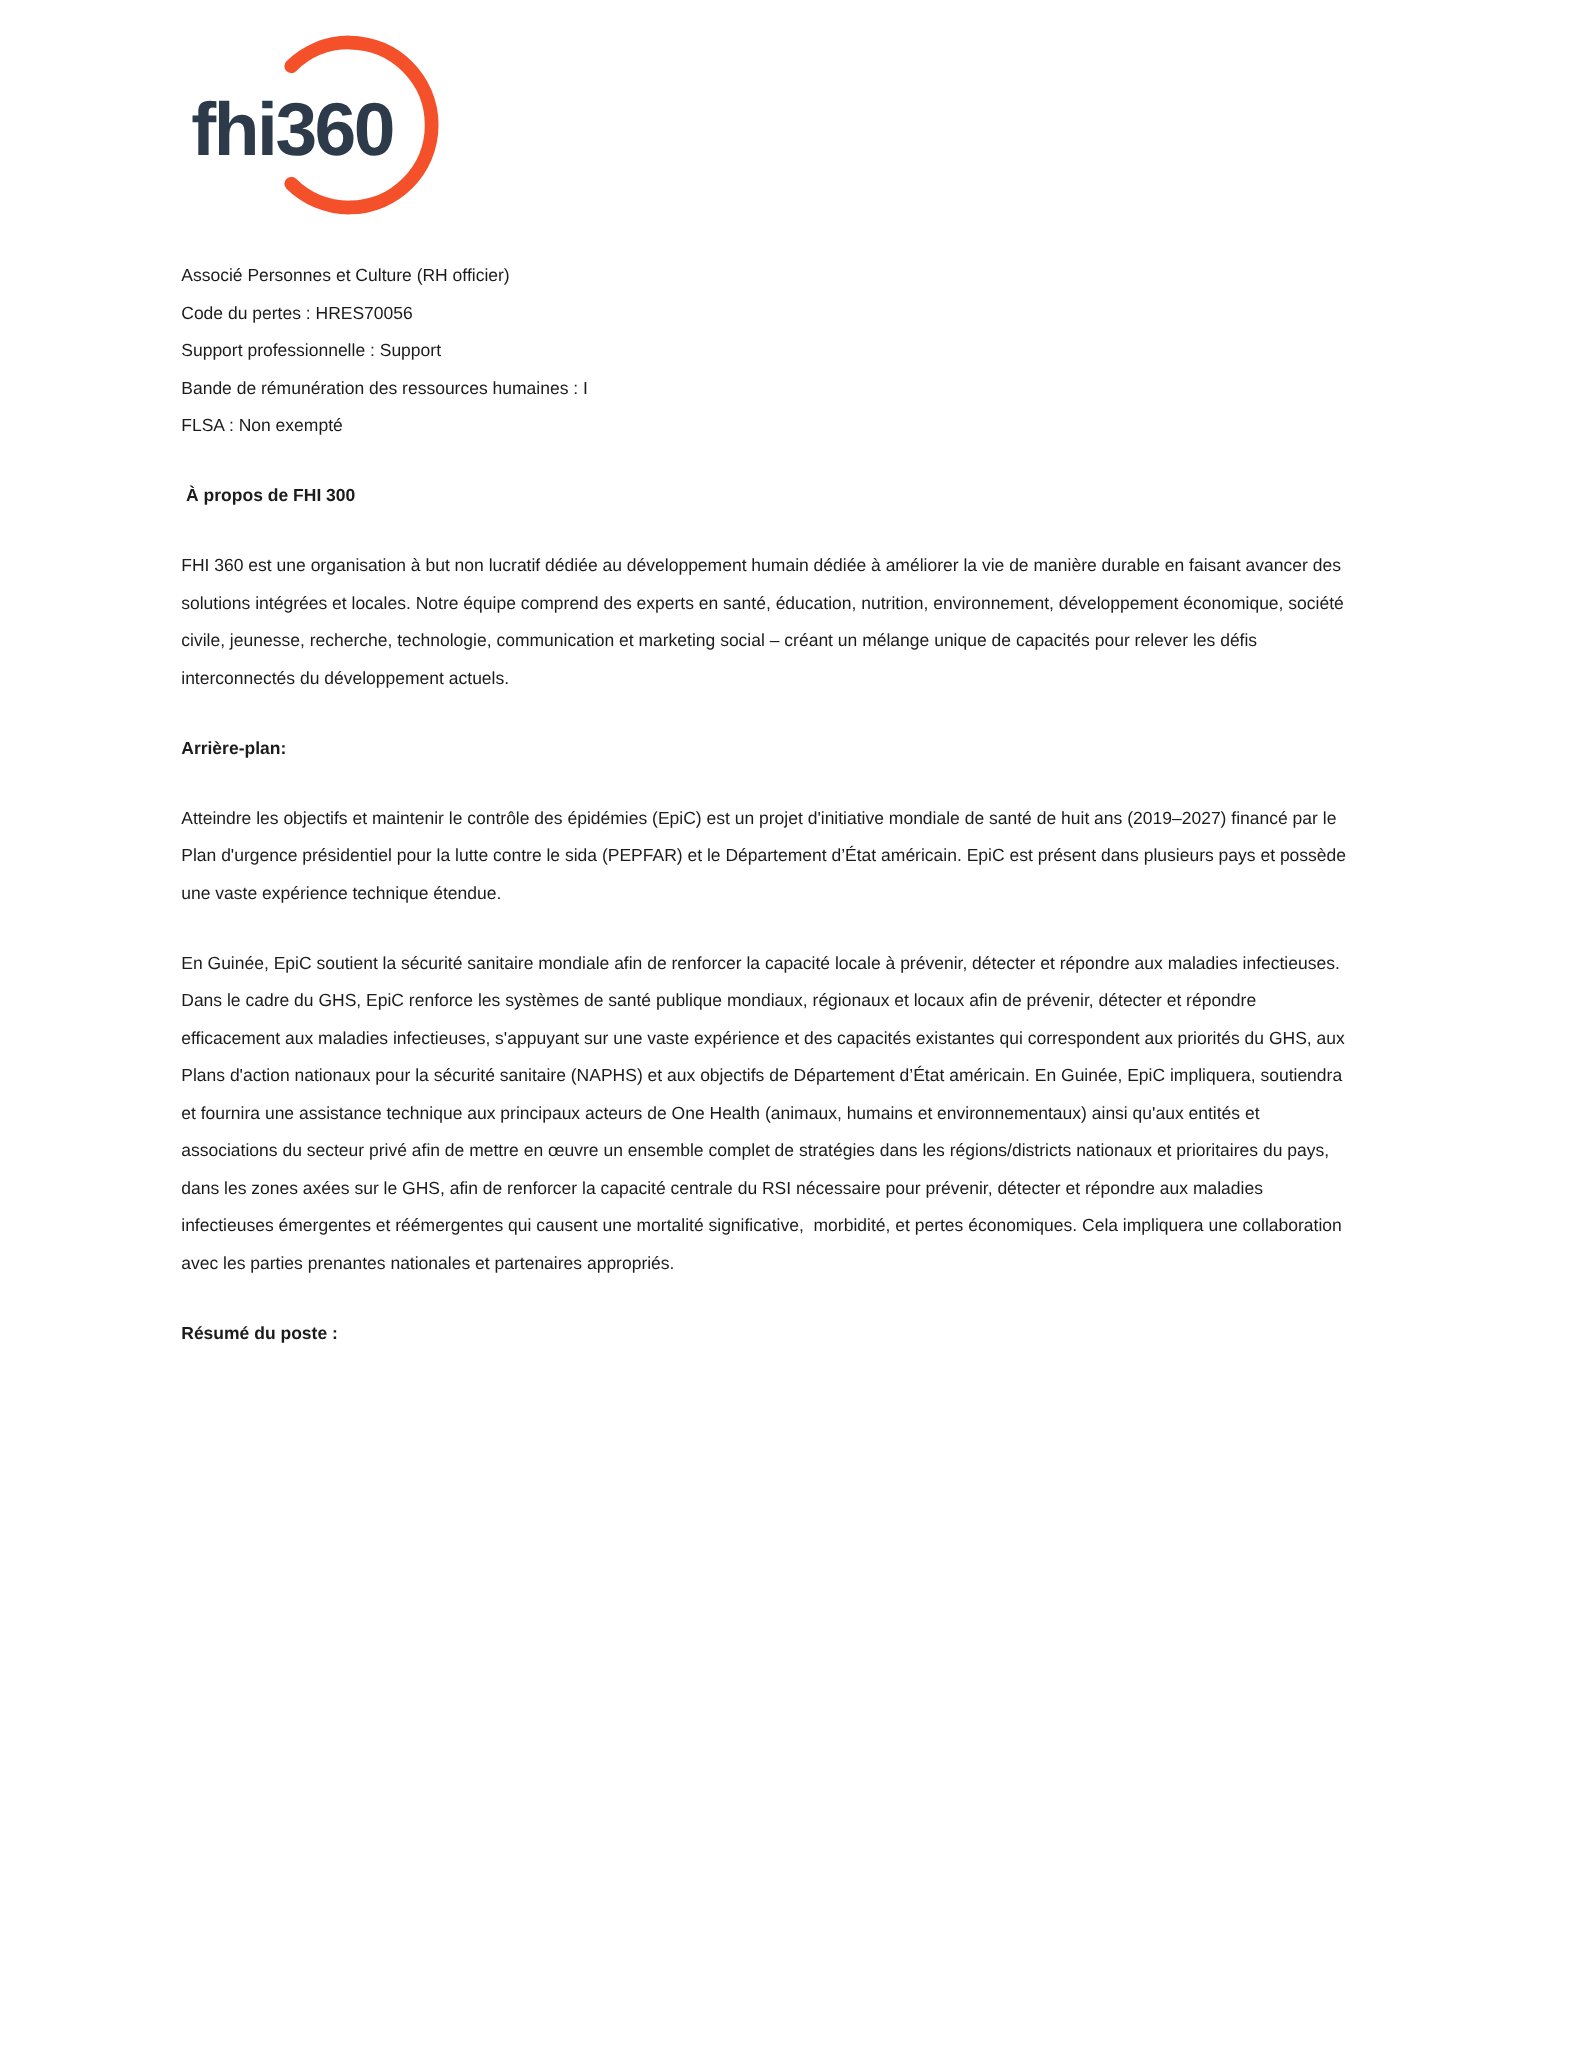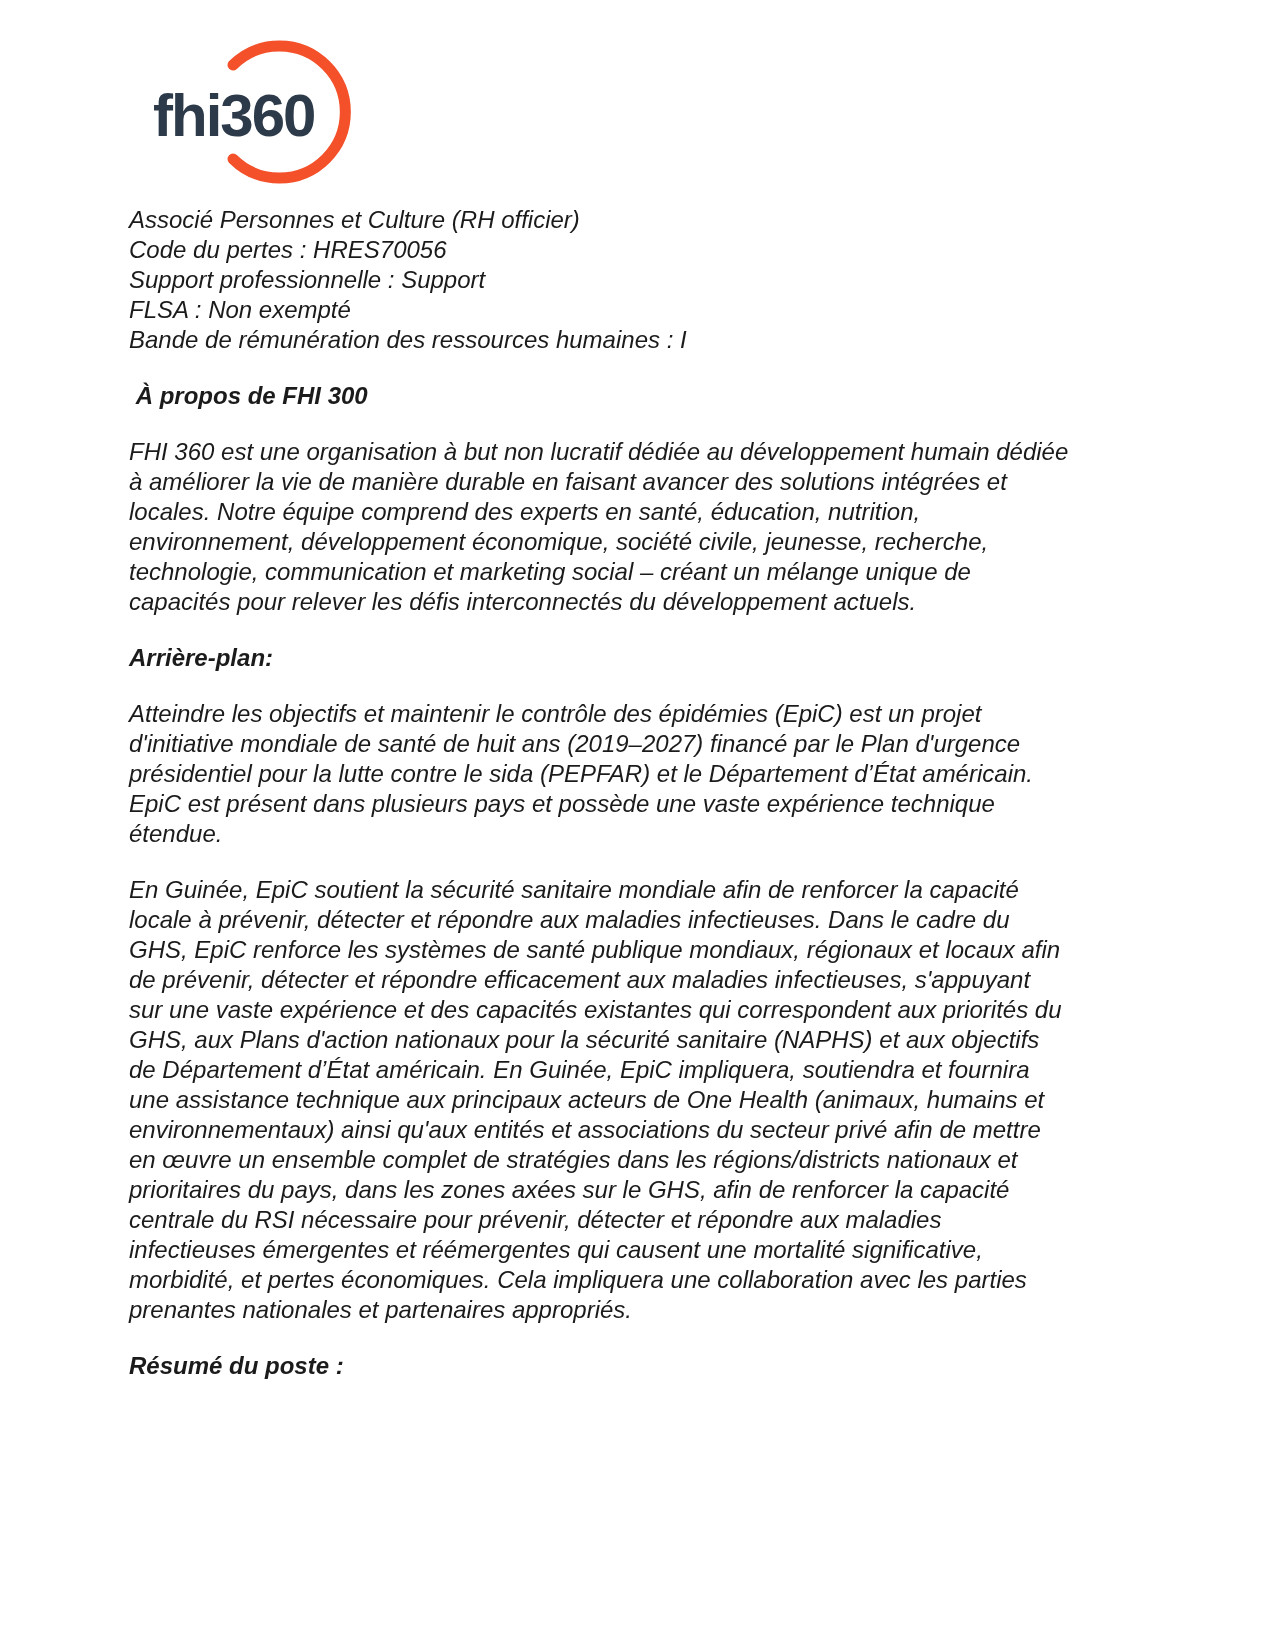--- a/index.html
+++ b/index.html
@@ -12,21 +12,21 @@
     width: 1275px;
     height: 1650px;
     background: #ffffff;
     font-family: "Liberation Sans", sans-serif;
     color: #1b1b1b;
     overflow: hidden;
   }
   .logo {
     position: absolute;
     left: 140px;
-    top: 40px;
+    top: 28px;
     width: 230px;
     height: 150px;
   }
   .logo svg {
     position: absolute;
     left: 0;
     top: 0;
   }
   .logo-text {
     position: absolute;
@@ -34,26 +34,25 @@
     top: 46px;
     font-size: 60px;
     line-height: 60px;
     font-weight: 700;
     letter-spacing: -2px;
     color: #2d3a4a;
     white-space: nowrap;
   }
   .content {
     position: absolute;
-    left: 129px;
+    left: 145px;
     top: 205px;
     width: 940px;
-    font-size: 24px;
+    font-size: 14px;
     line-height: 30px;
-    font-style: italic;
   }
   .block {
     margin: 0 0 26px 0;
   }
   .meta-line {
     white-space: pre-wrap;
   }
   .heading {
     font-weight: 700;
     white-space: pre-wrap;
@@ -74,22 +73,22 @@
     </svg>
     <div class="logo-text">fhi360</div>
   </div>
 
   <div class="content">
 
     <div class="block">
       <div class="meta-line">Associé Personnes et Culture (RH officier)</div>
       <div class="meta-line">Code du pertes : HRES70056</div>
       <div class="meta-line">Support professionnelle : Support</div>
+      <div class="meta-line">Bande de rémunération des ressources humaines : I</div>
       <div class="meta-line">FLSA : Non exempté</div>
-      <div class="meta-line">Bande de rémunération des ressources humaines : I</div>
     </div>
 
     <div class="heading block"> À propos de FHI 300</div>
 
     <div class="paragraph">FHI 360 est une organisation à but non lucratif dédiée au développement humain dédiée à améliorer la vie de manière durable en faisant avancer des solutions intégrées et locales. Notre équipe comprend des experts en santé, éducation, nutrition, environnement, développement économique, société civile, jeunesse, recherche, technologie, communication et marketing social – créant un mélange unique de capacités pour relever les défis interconnectés du développement actuels.</div>
 
     <div class="heading block">Arrière-plan:</div>
 
     <div class="paragraph">Atteindre les objectifs et maintenir le contrôle des épidémies (EpiC) est un projet d'initiative mondiale de santé de huit ans (2019–2027) financé par le Plan d'urgence présidentiel pour la lutte contre le sida (PEPFAR) et le Département d’État américain. EpiC est présent dans plusieurs pays et possède une vaste expérience technique étendue.</div>
 

